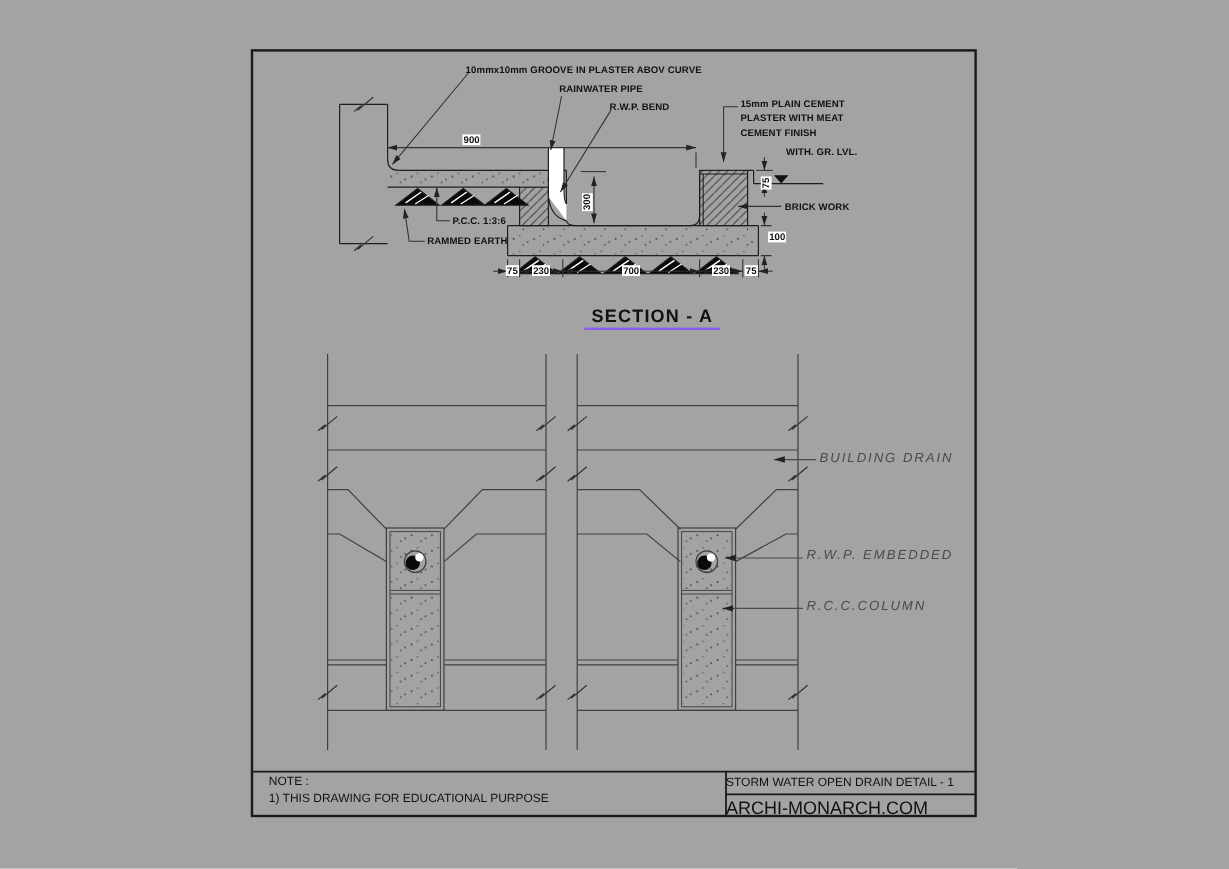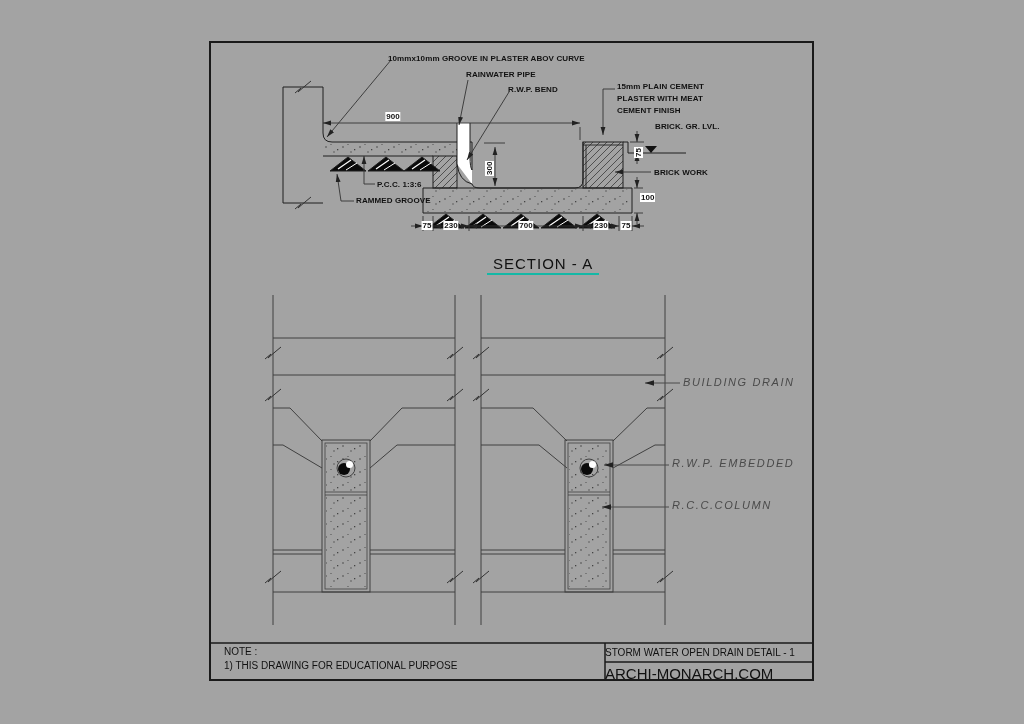--- a/index.html
+++ b/index.html
@@ -7,22 +7,22 @@
          font-family:"Liberation Sans",sans-serif;}
   #linework{position:absolute;left:0;top:0;}
   .lbl{position:absolute;white-space:nowrap;font-weight:bold;font-size:8px;
        letter-spacing:.1px;color:#111;line-height:12px;}
   .dim{position:absolute;white-space:nowrap;font-weight:bold;font-size:8px;color:#111;
        background:#fff;padding:0 1px;line-height:9px;}
   .dimc{transform:translateX(-50%);}
   .rot{transform:rotate(-90deg);transform-origin:0 0;}
   .planlbl{position:absolute;white-space:nowrap;font-weight:normal;font-size:11px;
        letter-spacing:1.6px;color:#4a4a4a;font-style:italic;}
-  .sectitle{position:absolute;font-weight:normal;font-size:15px;letter-spacing:1px;color:#111;
-       border-bottom:2px solid #14b8a6;padding:0 6px 1px 6px;text-align:right;}
+  .sectitle{position:absolute;font-weight:bold;font-size:15px;letter-spacing:1px;color:#111;
+       border-bottom:2px solid #8b5cf6;padding:0 6px 1px 6px;text-align:right;}
   .tb{position:absolute;font-weight:normal;color:#111;}
   .tbcell{width:208px;text-align:left;}
 </style>
 </head>
 <body>
 
 <div id="sheet">
 
   <svg id="linework" width="1024" height="724" viewBox="0 0 1024 724">
     <defs>
@@ -192,24 +192,24 @@
       <path d="M602 507 H669" stroke="#4a4a4a" marker-start="url(#ar)"></path>
     </g>
   </svg>
 
   <div class="lbl" style="left:388px;top:53px">10mmx10mm GROOVE IN PLASTER ABOV CURVE</div>
   <div class="lbl" style="left:466px;top:69px">RAINWATER PIPE</div>
   <div class="lbl" style="left:508px;top:84px">R.W.P. BEND</div>
   <div class="lbl" style="left:617px;top:81px">15mm PLAIN CEMENT</div>
   <div class="lbl" style="left:617px;top:93px">PLASTER WITH MEAT</div>
   <div class="lbl" style="left:617px;top:105px">CEMENT FINISH</div>
-  <div class="lbl" style="left:655px;top:121px">BRICK. GR. LVL.</div>
+  <div class="lbl" style="left:655px;top:121px">WITH. GR. LVL.</div>
   <div class="lbl" style="left:654px;top:167px">BRICK WORK</div>
   <div class="lbl" style="left:377px;top:179px">P.C.C. 1:3:6</div>
-  <div class="lbl" style="left:356px;top:195px">RAMMED GROOVE</div>
+  <div class="lbl" style="left:356px;top:195px">RAMMED EARTH</div>
 
   <div class="dim dimc" style="left:393px;top:112px">900</div>
   <div class="dim rot" style="left:485px;top:176px">300</div>
   <div class="dim rot" style="left:634px;top:158px">75</div>
   <div class="dim" style="left:640px;top:193px">100</div>
   <div class="dim dimc" style="left:427px;top:221px">75</div>
   <div class="dim dimc" style="left:451px;top:221px">230</div>
   <div class="dim dimc" style="left:526px;top:221px">700</div>
   <div class="dim dimc" style="left:601px;top:221px">230</div>
   <div class="dim dimc" style="left:626px;top:221px">75</div>

